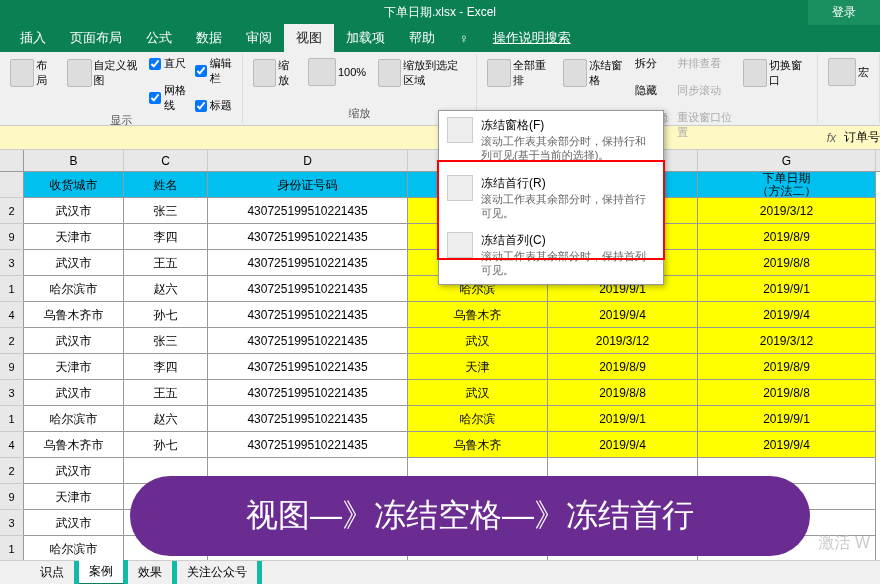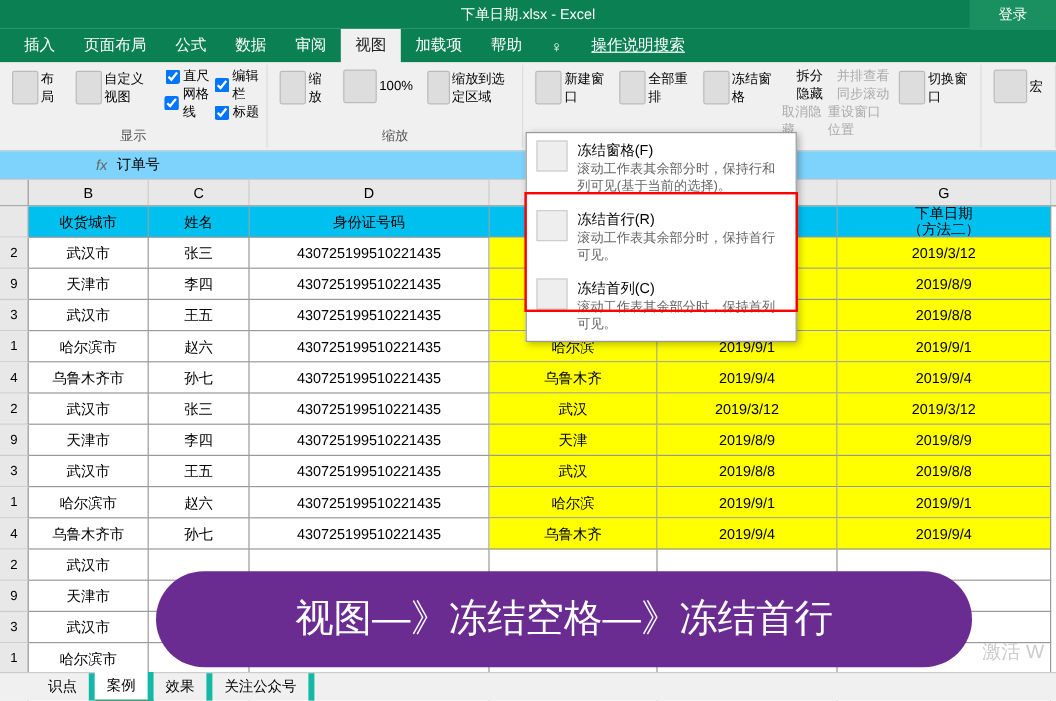--- a/index.html
+++ b/index.html
@@ -11,22 +11,22 @@
 .tab.active { background: #f0f0f0; color: #222; }
 .tab.underline { text-decoration: underline; }
 .ribbon { background: #f0f0f0; border-bottom: 1px solid #ccc; height: 74px; display: flex; padding: 2px 0; }
 .ribbon-group { display: flex; flex-direction: column; justify-content: space-between; border-right: 1px solid #ddd; padding: 2px 6px; }
 .ribbon-btns { display: flex; gap: 4px; align-items: flex-start; }
 .ribbon-btn { display: flex; align-items: center; gap: 2px; padding: 2px 4px; cursor: pointer; font-size: 11px; }
 .ribbon-btn .icon { width: 28px; height: 28px; background: #ddd; border: 1px solid #bbb; border-radius: 2px; }
 .ribbon-chk { display: flex; align-items: center; gap: 3px; font-size: 11px; }
 .ribbon-chk input { width: 12px; height: 12px; }
 .ribbon-label { text-align: center; font-size: 11px; color: #555; }
-.ribbon-stack { display: flex; flex-direction: column; gap: 0; align-items: flex-end; }
-.formula-bar { height: 24px; display: flex; align-items: center; border-bottom: 1px solid #ccc; background: #7dd3fc; padding-left: 80px; }
+.ribbon-stack { display: flex; flex-direction: column; gap: 12px; }
+.formula-bar { height: 24px; display: flex; align-items: center; border-bottom: 1px solid #ccc; background: #fef9c3; padding-left: 80px; justify-content: flex-end; }
 .fx { font-style: italic; color: #666; margin-right: 8px; }
 .col-headers { display: flex; background: #e8e8e8; height: 22px; border-bottom: 1px solid #999; }
 .row-hdr-spacer { width: 24px; border-right: 1px solid #999; }
 .col-hdr { border-right: 1px solid #ccc; text-align: center; line-height: 22px; font-size: 12px; }
 .grid { position: relative; }
 .row { display: flex; height: 26px; }
 .row-hdr { width: 24px; background: #e8e8e8; border-right: 1px solid #999; border-bottom: 1px solid #ccc; text-align: center; line-height: 26px; font-size: 11px; }
 .cell { border-right: 1px solid #999; border-bottom: 1px solid #999; padding: 0 4px; line-height: 26px; text-align: center; overflow: hidden; white-space: nowrap; }
 .header-row .cell { background: #00C0F0; font-weight: 400; }
 .yellow { background: #FFFF00; }
@@ -112,24 +112,20 @@
           <div class="icon"></div>
           <span>缩放到选定区域</span>
         </div>
     </div>
     <div class="ribbon-label">缩放</div>
   </div>
   <div class="ribbon-group">
     <div class="ribbon-btns">
       <div class="ribbon-btn">
           <div class="icon"></div>
-          <span>新建窗口</span>
-        </div>
-      <div class="ribbon-btn">
-          <div class="icon"></div>
           <span>全部重排</span>
         </div>
       <div class="ribbon-btn">
           <div class="icon"></div>
           <span>冻结窗格</span>
         </div>
       <div class="ribbon-stack" style="font-size:11px">
         <span>拆分</span>
         <span>隐藏</span>
         <span style="color:#aaa">取消隐藏</span>

